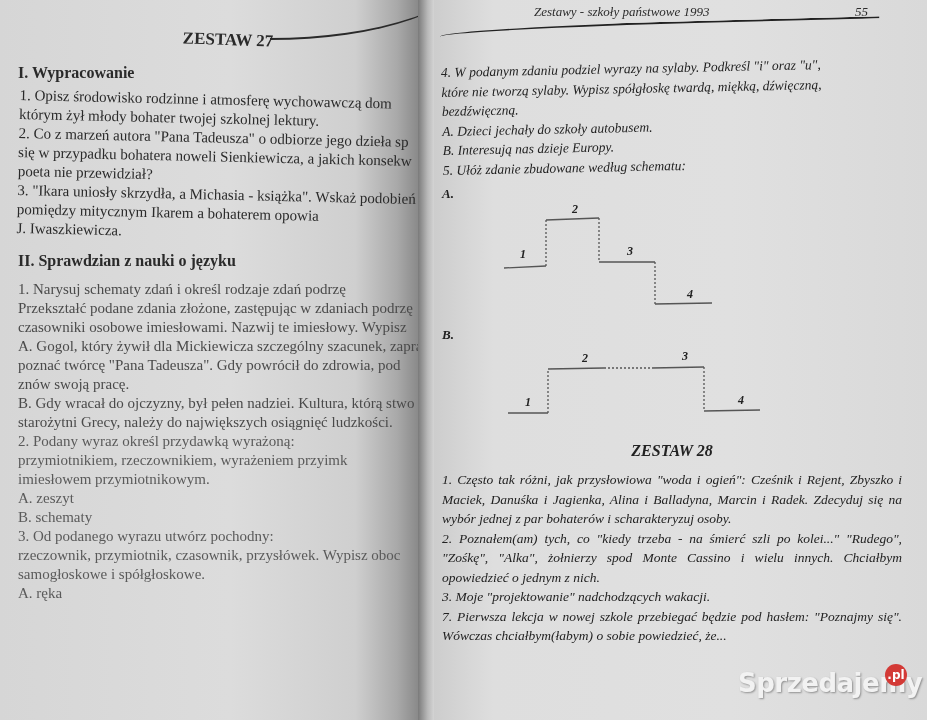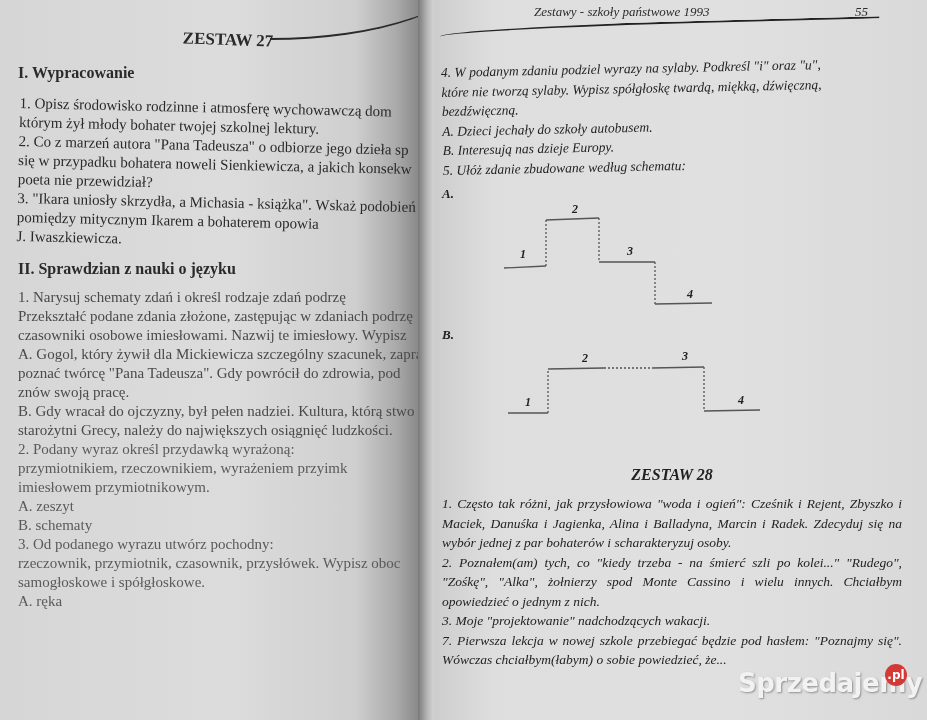--- a/index.html
+++ b/index.html
@@ -16,21 +16,21 @@
   }
   .page-left .curve {
     position: absolute; left: 270px; top: -30px; width: 200px; height: 70px;
     border-bottom: 2px solid #2a2a2a; border-radius: 0 0 100% 0;
   }
   .left-content { position: absolute; left: 18px; top: 30px; width: 410px; color: #2a2a2a; }
   .left-content .zestaw-title {
     font-weight: bold; font-size: 17px; text-align: center; margin-left: 150px; width: 120px;
     transform: rotate(2deg); margin-bottom: 14px;
   }
-  .left-content .section { font-weight: bold; font-size: 16px; margin-bottom: 12px; }
+  .left-content .section { font-weight: bold; font-size: 16px; margin-bottom: 4px; }
   .left-content p { font-size: 15px; line-height: 19px; white-space: nowrap; }
   .left-content .sec2 { margin-top: 14px; margin-bottom: 10px; }
   .tilt1 { transform: rotate(1.3deg); transform-origin: left; }
   .fade { color: #4a4a4a; }
   .fade2 { color: #5a5a5a; }
 
   
   .gutter {
     position: absolute; left: 418px; top: 0; width: 16px; height: 720px;
     background: linear-gradient(90deg, #7a7a7a, #b8b8b8 60%, #d4d4d4);
@@ -174,21 +174,21 @@
             <line x1="262" y1="24" x2="262" y2="68" stroke-dasharray="2,2"></line>
             <line x1="262" y1="68" x2="318" y2="67"></line>
           </g>
         </svg>
         <span class="num" style="left:83px;top:52px;">1</span>
         <span class="num" style="left:140px;top:8px;">2</span>
         <span class="num" style="left:240px;top:6px;">3</span>
         <span class="num" style="left:296px;top:50px;">4</span>
       </div>
 
-      <div class="zestaw28" style="margin-top:28px;">ZESTAW 28</div>
+      <div class="zestaw28" style="margin-top:4px;">ZESTAW 28</div>
       <div>
         <p>1. Często tak różni, jak przysłowiowa "woda i ogień": Cześnik i Rejent, Zbyszko i Maciek, Danuśka i Jagienka, Alina i Balladyna, Marcin i Radek. Zdecyduj się na wybór jednej z par bohaterów i scharakteryzuj osoby.</p>
         <p>2. Poznałem(am) tych, co "kiedy trzeba - na śmierć szli po kolei..." "Rudego", "Zośkę", "Alka", żołnierzy spod Monte Cassino i wielu innych. Chciałbym opowiedzieć o jednym z nich.</p>
         <p>3. Moje "projektowanie" nadchodzących wakacji.</p>
         <p>7. Pierwsza lekcja w nowej szkole przebiegać będzie pod hasłem: "Poznajmy się". Wówczas chciałbym(łabym) o sobie powiedzieć, że...</p>
       </div>
     </div>
   </div>
 
   <div class="watermark">Sprzedajemy</div>

